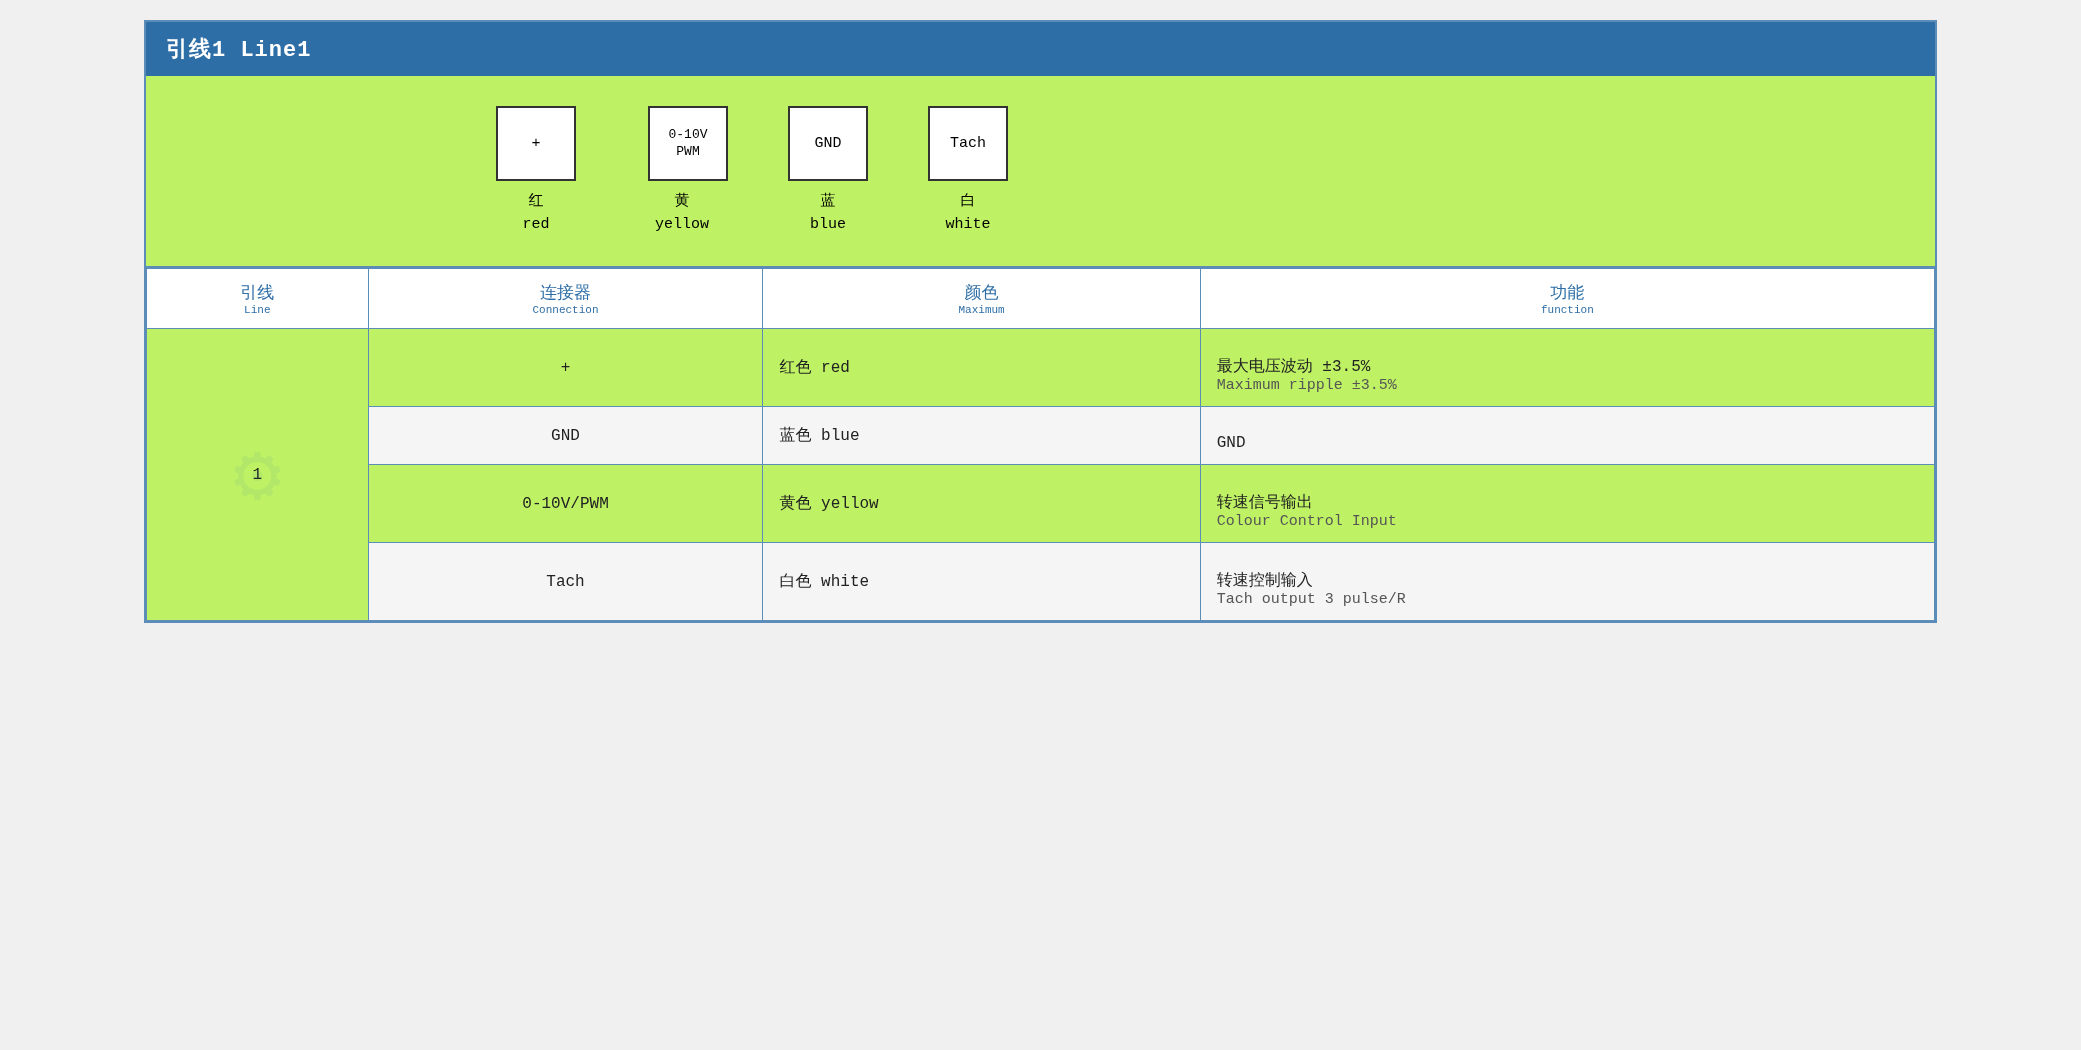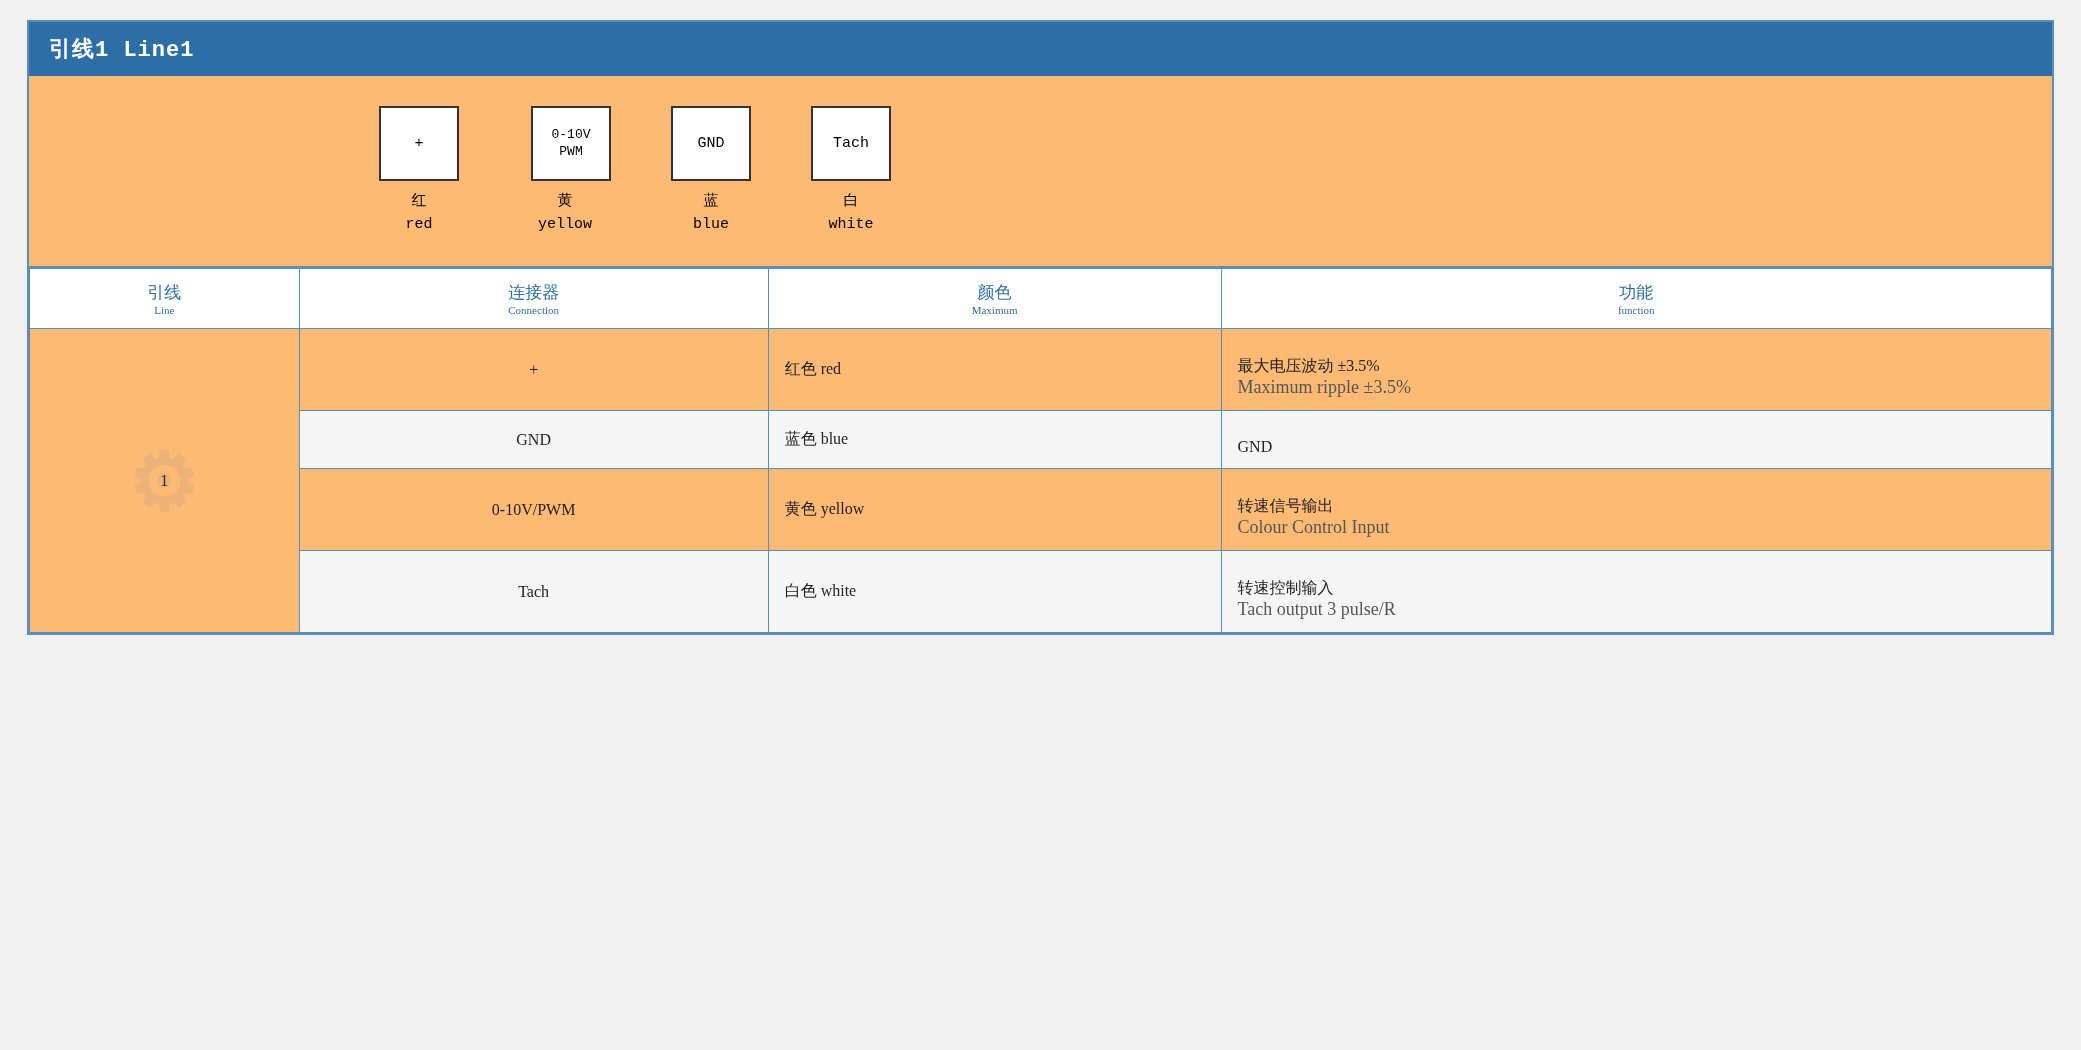--- a/index.html
+++ b/index.html
@@ -10,23 +10,23 @@
     body {
       background: #f0f0f0;
       font-family: 'Courier New', Courier, monospace;
       font-size: 16px;
       display: flex;
       justify-content: center;
       align-items: flex-start;
       padding: 20px;
     }
     .table-wrapper {
-      width: 2027px;
+      width: 1793px;
       border: 2px solid #5b8db8;
-      background: #fdba74;
+      background: #bef264;
     }
     .table-header {
       background: #2e6ea6;
       color: #fff;
       font-size: 22px;
       font-weight: bold;
       padding: 12px 20px;
       letter-spacing: 1px;
     }
     .diagram-row {
@@ -61,21 +61,21 @@
     }
     .main-table {
       width: 100%;
       border-collapse: collapse;
     }
     .main-table th,
     .main-table td {
       border: 1px solid #5b8db8;
       padding: 12px 16px;
       vertical-align: middle;
-      font-family: Liberation Serif, serif;
+      font-family: Liberation Mono, monospace;
     }
     .header-row th {
       background: #fff;
       color: #2e6ea6;
       font-size: 17px;
       font-weight: normal;
     }
     .header-row th .cn {
       font-size: 17px;
       display: block;
@@ -98,21 +98,21 @@
       color: #222;
       vertical-align: middle;
     }
     .function-cn {
       display: block;
       font-size: 16px;
       margin-top: 15px;
     }
     .function-en {
       display: block;
-      font-size: 18px;
+      font-size: 15px;
       color: #555;
     }
     .watermark-cell {
       position: relative;
     }
     .logo-bg {
       position: absolute;
       top: 50%;
       left: 50%;
       transform: translate(-50%, -50%);

